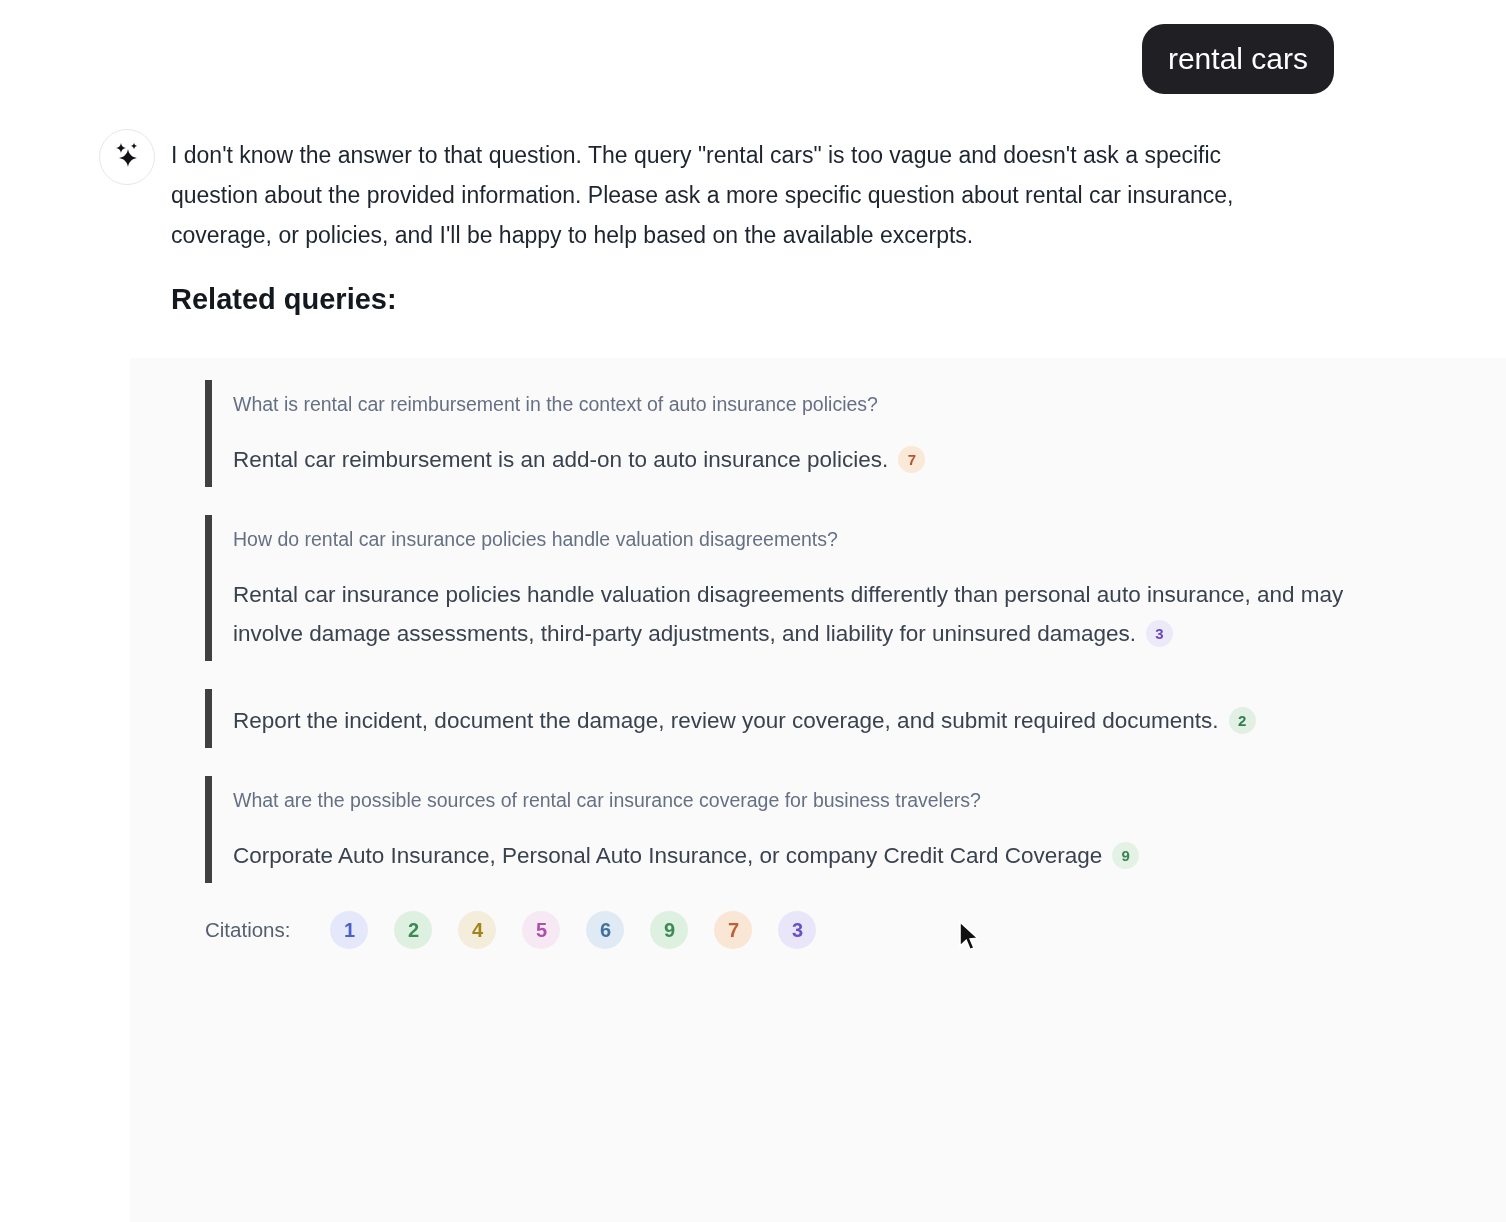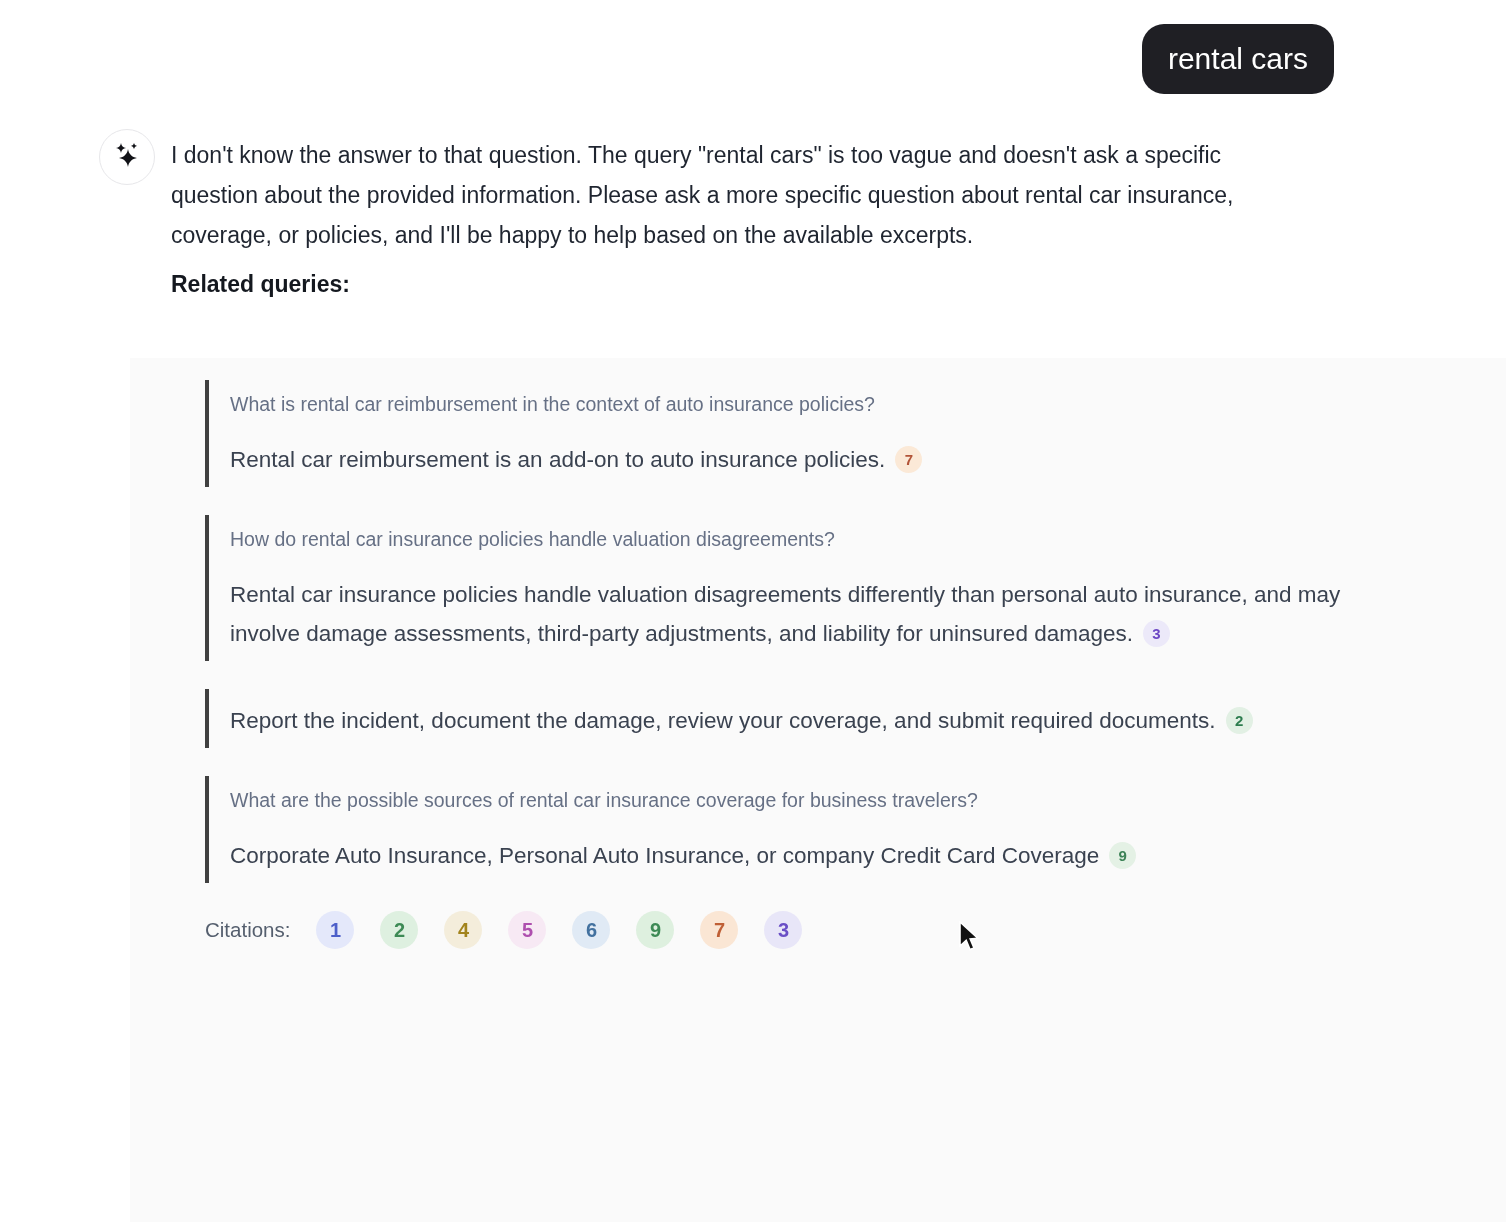--- a/index.html
+++ b/index.html
@@ -47,38 +47,38 @@
     justify-content: center;
   }
   .assistant-content { padding-top: 6px; }
   .assistant-message {
     font-size: 23px;
     line-height: 40px;
     max-width: 1140px;
     color: #1f2530;
   }
   .related-heading {
-    margin-top: 16px;
-    font-size: 23px;
+    margin-top: 28px;
+    font-size: 29px;
     font-weight: bold;
     color: #14181f;
   }
 
   
   .panel {
     position: absolute;
     top: 358px;
     left: 130px;
     right: 0;
     bottom: 0;
     background: #fafafa;
     padding: 22px 40px 0 75px;
   }
   .query-block {
-    border-left: 4px solid #404040;
+    border-left: 7px solid #404040;
     padding: 12px 0 8px 21px;
     margin-bottom: 28px;
   }
   .query-question {
     font-size: 19.5px;
     line-height: 24px;
     color: #667085;
     margin-bottom: 24px;
   }
   .query-answer {
@@ -98,21 +98,21 @@
     font-weight: bold;
     margin-left: 10px;
     vertical-align: 2px;
   }
 
   
   .citations-row {
     display: flex;
     align-items: center;
     margin-top: 20px;
-    gap: 26px;
+    gap: 40px;
   }
   .citations-label {
     font-size: 20.5px;
     color: #555f6e;
   }
   .citation-badges { display: flex; gap: 26px; align-items: center; }
   .citation-circle {
     width: 38px;
     height: 38px;
     border-radius: 50%;

